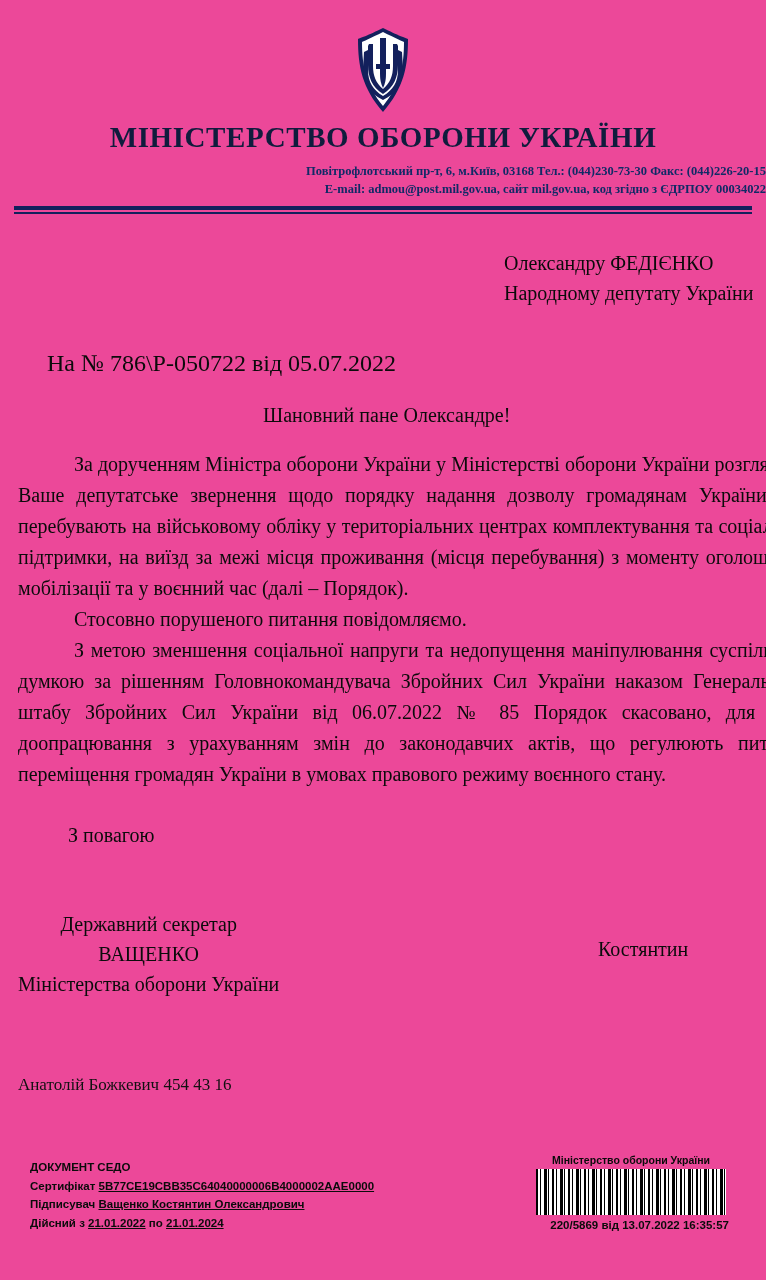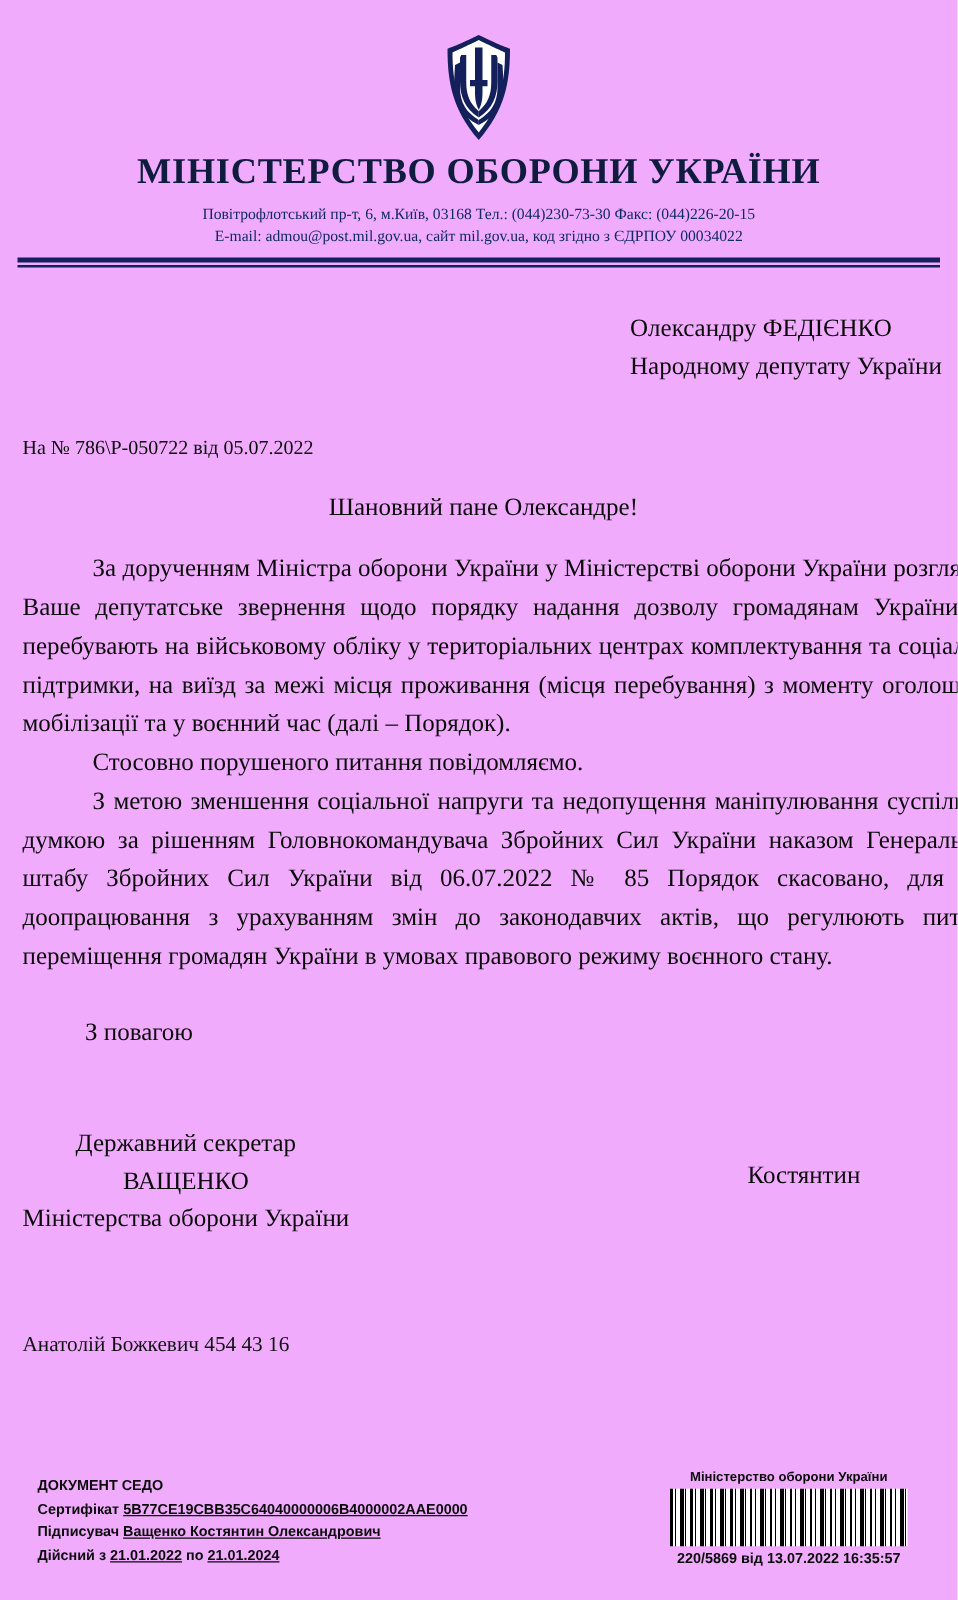--- a/index.html
+++ b/index.html
@@ -13,21 +13,21 @@
     position: relative;
     font-family: "Liberation Serif", serif;
     color: #0b0b0b;
     overflow: hidden;
   }
 
   .page {
     position: relative;
     width: 766px;
     height: 1280px;
-    background: #f0abfc;
+    background: #ec4899;
   }
 
   
   .letterhead {
     padding-top: 26px;
     text-align: center;
   }
 
   .emblem {
     width: 62px;
@@ -42,23 +42,24 @@
     font-weight: 700;
     letter-spacing: 0.6px;
     color: #101c3d;
     margin: 6px 0 8px 0;
     line-height: 1.1;
   }
 
   .contact-line {
     font-family: "Liberation Serif", serif;
     font-size: 12.5px;
-    font-weight: 400;
+    font-weight: 700;
     color: #102a66;
     line-height: 1.45;
+    text-align: right;
   }
 
   .rule-wrap {
     margin-top: 8px;
     padding: 0 14px;
   }
   .rule-thick {
     height: 4px;
     background: #13205c;
   }
@@ -76,21 +77,22 @@
   .addressee {
     margin-top: 34px;
     padding-left: 486px;
     font-size: 20px;
     line-height: 1.5;
     white-space: nowrap;
   }
 
   .reference {
     margin-top: 42px;
-    font-size: 16px;
+    font-size: 24px;
+    margin-left: 29px;
   }
 
   .salutation {
     margin-top: 27px;
     padding-left: 245px;
     font-size: 20px;
   }
 
   .para {
     margin-top: 22px;
@@ -134,21 +136,21 @@
     font-family: "Liberation Serif", serif;
     color: #111;
   }
 
   
   .footer {
     position: absolute;
     left: 0;
     bottom: 0;
     width: 737px;
-    padding-bottom: 0;
+    padding-bottom: 22px;
   }
 
   .footer-inner {
     position: relative;
     height: 110px;
   }
 
   .sedo {
     position: absolute;
     left: 30px;
@@ -190,20 +192,21 @@
       #000 8px, #000 11px, #fff 11px, #fff 12px,
       #000 12px, #000 13px, #fff 13px, #fff 16px
     );
   }
   .barcode-num {
     font-family: "Liberation Sans", sans-serif;
     font-size: 11.5px;
     font-weight: 700;
     margin-top: 4px;
     white-space: nowrap;
+    text-align: right;
   }
 </style>
 </head>
 <body>
 
 <div class="page">
 
   <div class="letterhead">
 
     <svg class="emblem" viewBox="0 0 62 88" aria-hidden="true">

